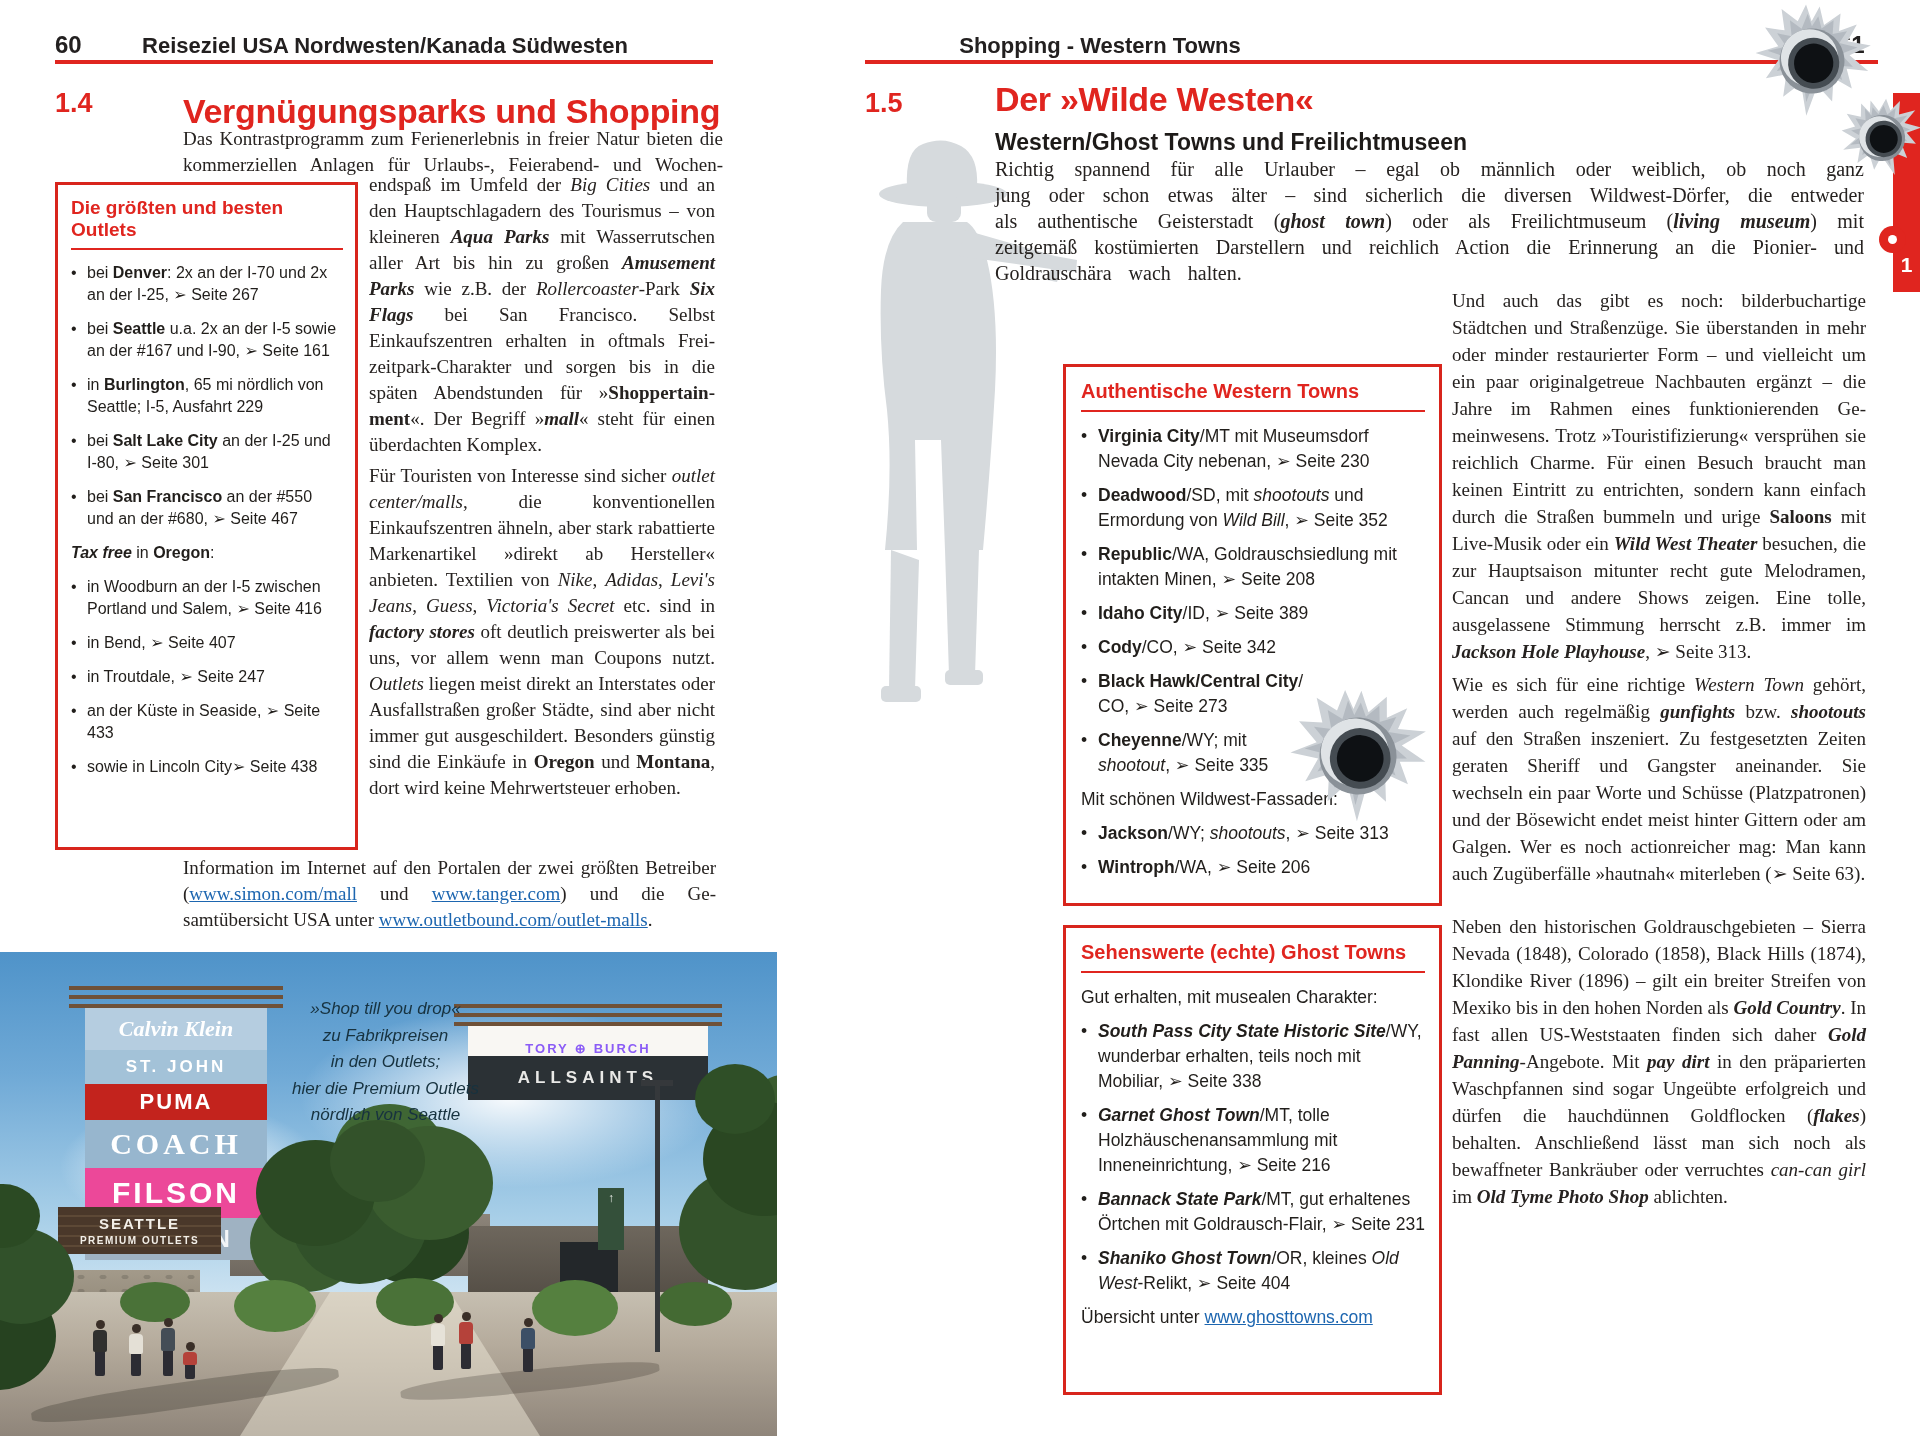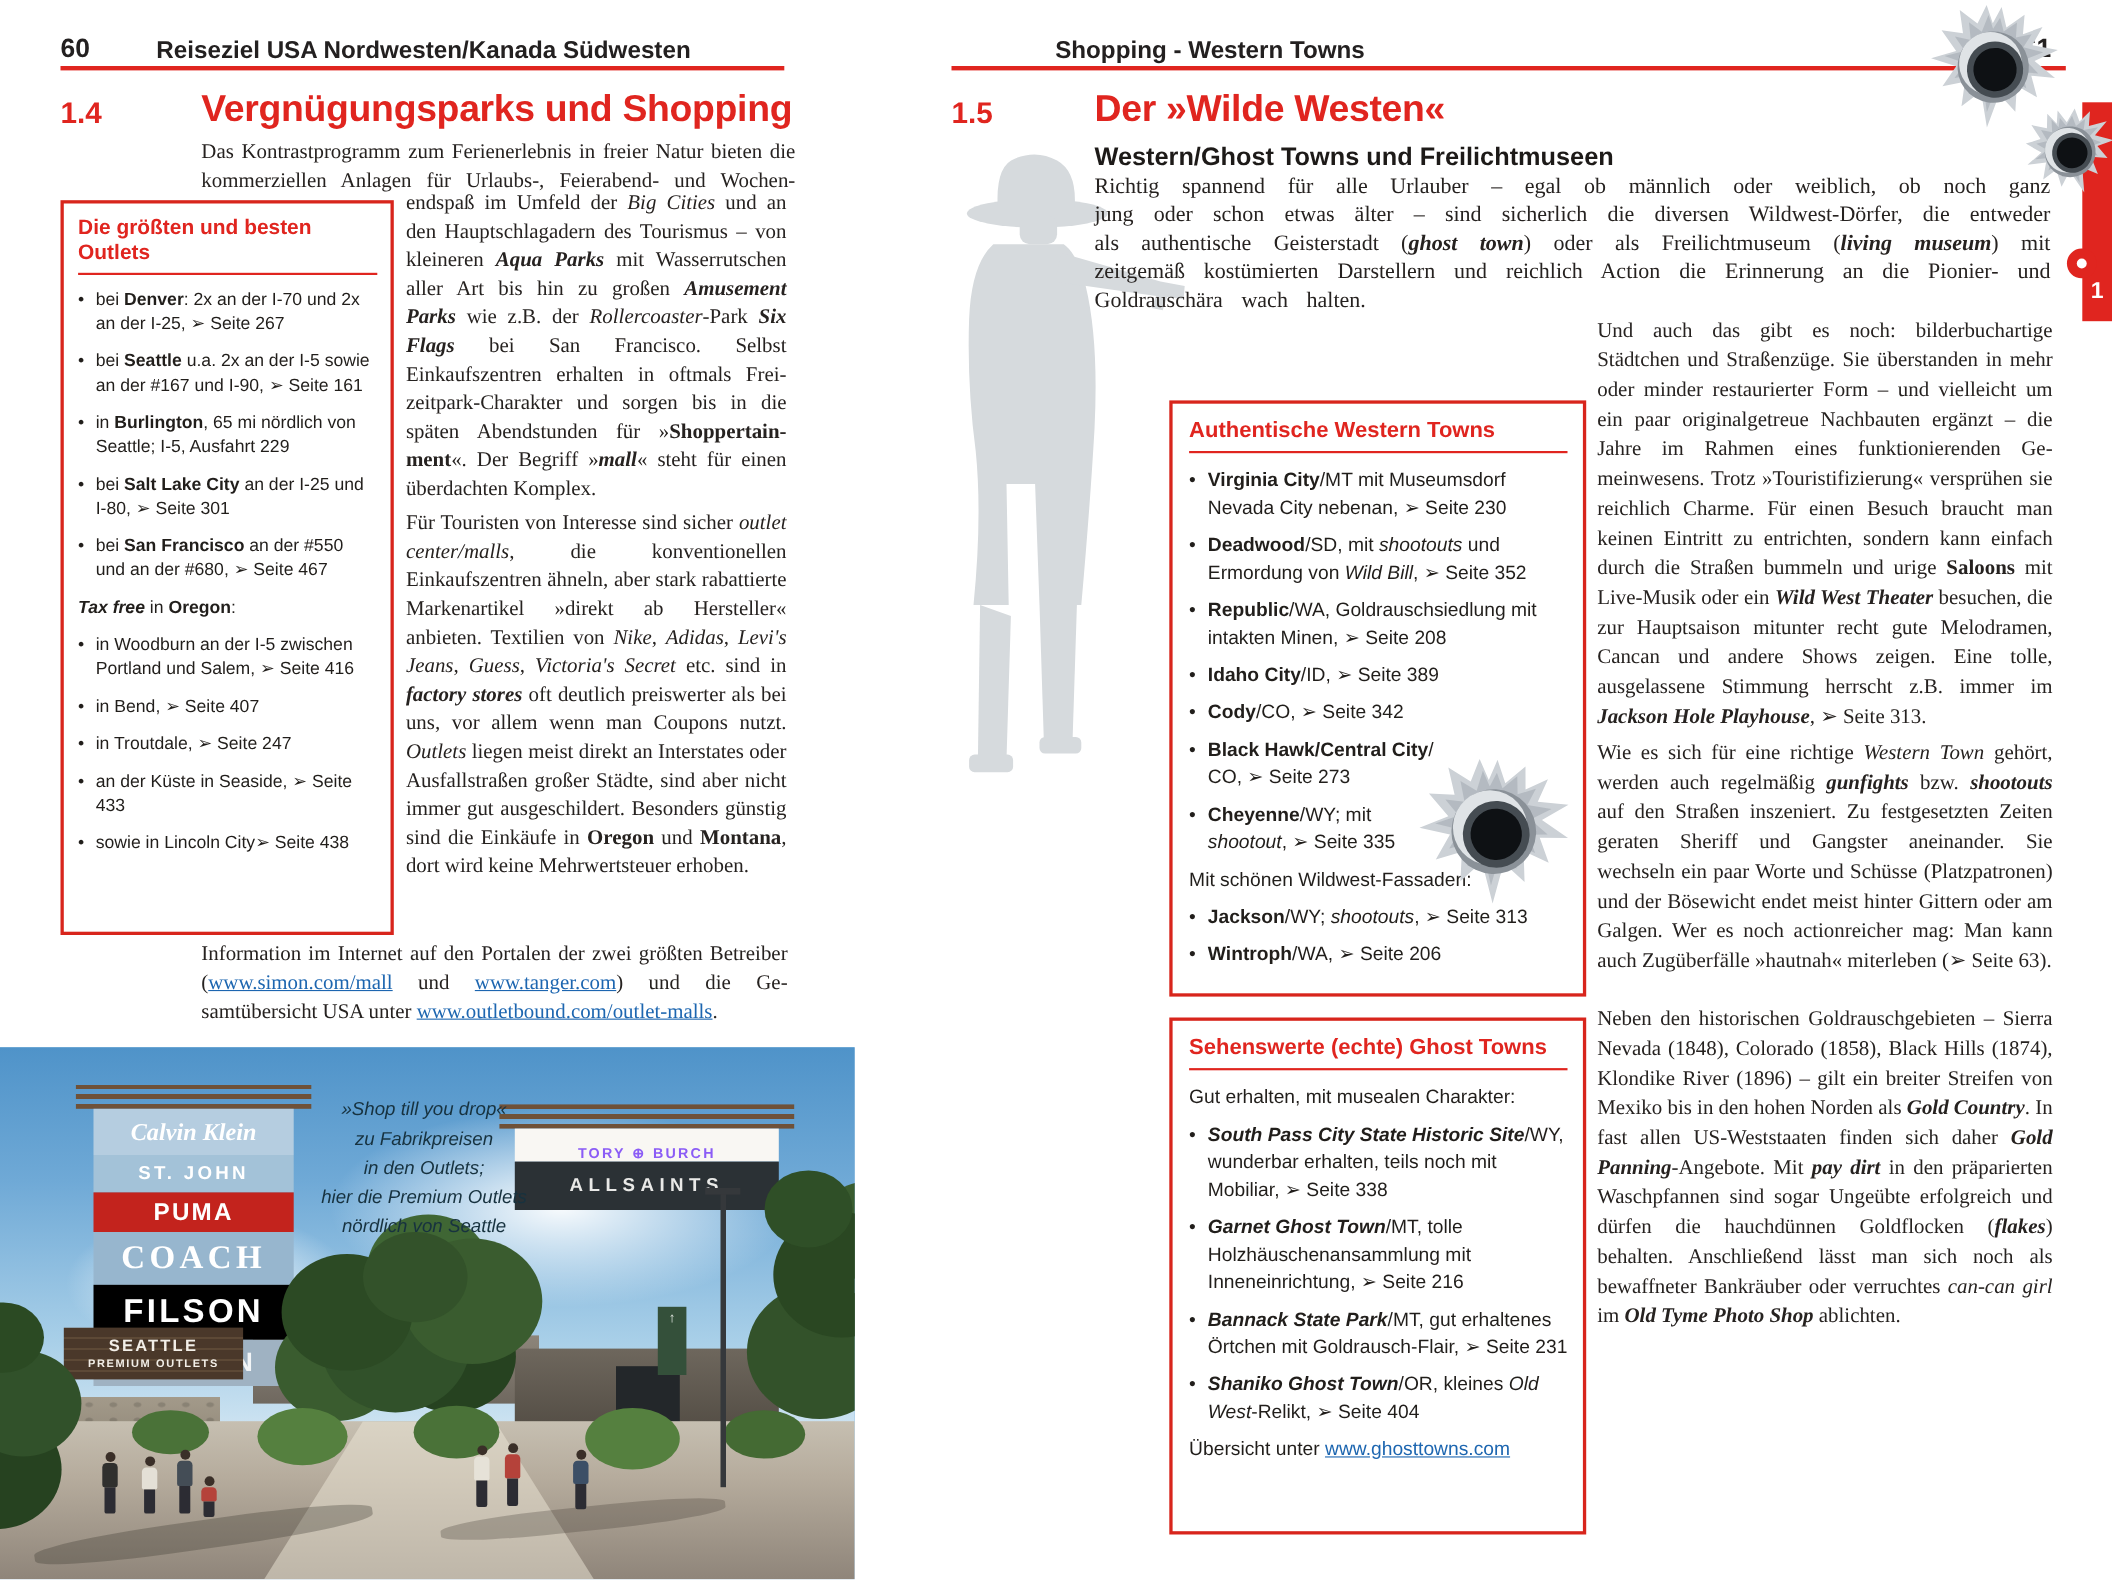--- a/index.html
+++ b/index.html
@@ -15,21 +15,21 @@
   .runhead{position:absolute;top:33px;font:700 22px "Liberation Sans",sans-serif;color:#232020;}
   .lp-head{left:120px;width:530px;text-align:center;}
   .rp-head{left:900px;width:400px;text-align:center;}
   .rule{position:absolute;height:4px;background:#e0251f;top:60px;z-index:1;}
   .lp-rule{left:55px;width:658px;}
   .rp-rule{left:865px;width:1013px;}
   
   .secnum{position:absolute;font:700 27px "Liberation Sans",sans-serif;color:#e0251f;}
   .lp-secnum{left:55px;top:88px;} .rp-secnum{left:865px;top:88px;}
   .sectitle{position:absolute;font:700 34px "Liberation Sans",sans-serif;color:#e0251f;margin:0;letter-spacing:-0.3px;}
-  .lp-sectitle{left:183px;top:80px;} .rp-sectitle{left:995px;top:80px;}
+  .lp-sectitle{left:183px;top:92px;} .rp-sectitle{left:995px;top:80px;}
   .rp-subtitle{position:absolute;left:995px;top:129px;font:700 23px "Liberation Sans",sans-serif;color:#1d1a18;}
   
   .lp-intro{position:absolute;left:183px;top:126px;width:540px;font-size:19px;line-height:26px;
             text-align:justify;text-align-last:justify;margin:0;}
   .lp-col{position:absolute;left:369px;top:172px;width:346px;}
   .lp-col p{margin:0 0 5px;font-size:19px;line-height:26px;}
   .lp-info{position:absolute;left:183px;top:855px;width:533px;font-size:19px;line-height:26px;margin:0;}
   
   .redbox{position:absolute;border:3px solid #d8251c;background:#fff;box-sizing:border-box;z-index:2;}
   .lp-box{left:55px;top:182px;width:303px;height:668px;padding:12px 12px 8px 13px;}
@@ -69,21 +69,21 @@
   .cloud{position:absolute;border-radius:50%;background:radial-gradient(closest-side,rgba(255,255,255,.95),rgba(255,255,255,0));}
   .cap{position:absolute;left:278px;top:44px;width:215px;text-align:center;z-index:7;
        font-style:italic;font-size:17px;line-height:26.5px;color:#17323f;}
   .tower{position:absolute;left:85px;top:14px;width:182px;z-index:2;margin-top:20px;}
   .pergola{height:22px;width:214px;margin-left:-16px;background:repeating-linear-gradient(180deg,#6f5138 0 4px,rgba(0,0,0,0) 4px 9px);}
   .sign{display:flex;align-items:center;justify-content:center;color:#fff;overflow:hidden;}
   .s-ck{height:42px;background:#b5cde0;font:italic 600 22px "Liberation Serif",serif;}
   .s-sj{height:34px;background:#a3c2d8;font:700 17px "Liberation Sans",sans-serif;letter-spacing:3px;}
   .s-puma{height:36px;background:#c3231d;font:700 22px "Liberation Sans",sans-serif;letter-spacing:2px;}
   .s-coach{height:48px;background:#97b6ce;font:700 30px "Liberation Serif",serif;letter-spacing:4px;}
-  .s-filson{height:50px;background:#000000;font:700 30px "Liberation Sans",sans-serif;letter-spacing:3px;}
+  .s-filson{height:50px;background:#ec4899;font:700 30px "Liberation Sans",sans-serif;letter-spacing:3px;}
   .s-pacsun{height:42px;background:#9fb2c2;font:700 24px "Liberation Sans",sans-serif;letter-spacing:2px;color:#f2f5f7;}
   .seattle{position:absolute;left:58px;top:255px;width:155px;z-index:2;text-align:center;
            background:repeating-linear-gradient(180deg,#4a382a 0 8px,#5d4936 8px 10px);padding:8px 4px;color:#f3efe8;}
   .seattle .l1{font:700 15px "Liberation Sans",sans-serif;letter-spacing:2px;}
   .seattle .l2{font:700 10px "Liberation Sans",sans-serif;letter-spacing:1.5px;margin-top:3px;}
   .pedestal{position:absolute;left:70px;top:318px;width:130px;height:92px;z-index:2;
             background:linear-gradient(180deg,#a39a8a,#7c7466);
             background-image:radial-gradient(rgba(0,0,0,.14) 3px,transparent 4px),linear-gradient(180deg,#a39a8a,#7c7466);
             background-size:22px 14px,100% 100%;}
   .af{position:absolute;left:468px;top:52px;width:240px;z-index:2;}

